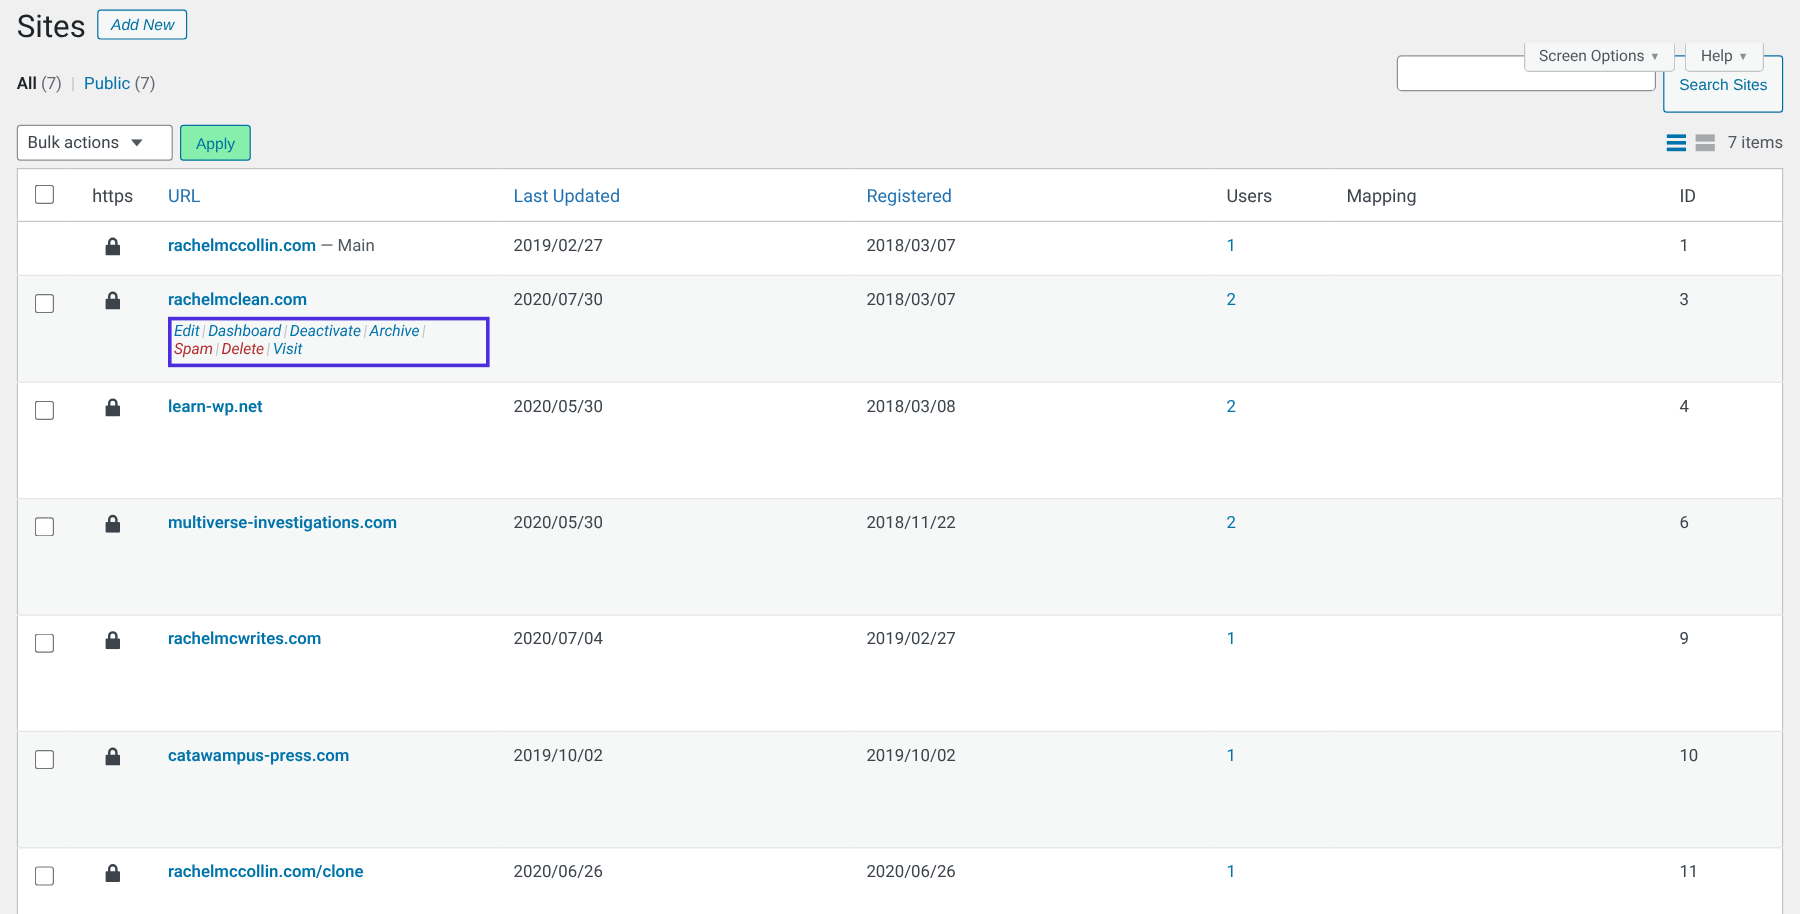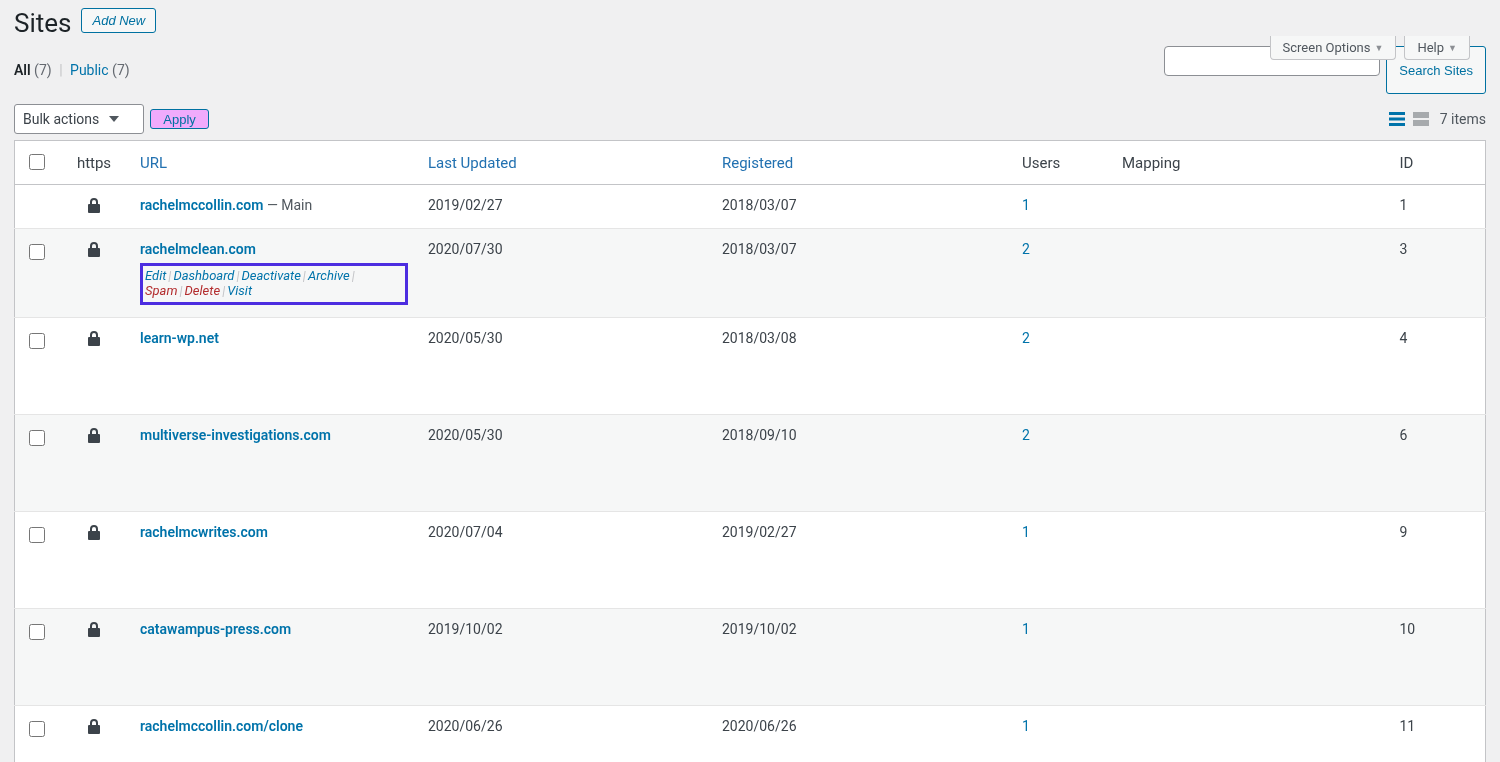--- a/index.html
+++ b/index.html
@@ -106,27 +106,27 @@
       align-items: center;
       gap: 10px;
       cursor: pointer;
     }
     .chev-down {
       display: inline-block;
       width: 10px;
       height: 6px;
     }
     .apply-btn {
-      background: #f0abfc;
+      background: #86efac;
       border: 1px solid #0071a1;
       color: #0071a1;
       padding: 0 12px;
       border-radius: 3px;
       font-size: 13px;
-      height: 20px;
+      height: 30px;
       cursor: pointer;
     }
     .right-nav { display: flex; align-items: center; gap: 8px; color: #50575e; }
     .view-switch { display: flex; gap: 2px; }
     .view-switch span {
       width: 22px;
       height: 22px;
       display: inline-flex;
       align-items: center;
       justify-content: center;
@@ -308,21 +308,21 @@
         <td class="mapping-col"></td>
         <td class="id-col">4</td>
       </tr>
       <tr class="striped">
         <td class="cb-col"><input type="checkbox" style=""></td>
         <td class="https-col"><svg class="lock-icon" width="14" height="16" viewBox="0 0 14 16">
             <path d="M11 7V5a4 4 0 10-8 0v2H2a1 1 0 00-1 1v7a1 1 0 001 1h10a1 1 0 001-1V8a1 1 0 00-1-1h-1zM5 5a2 2 0 114 0v2H5V5z"></path>
           </svg></td>
         <td class="url-col"><a href="#" class="site-link">multiverse-investigations.com</a><div class="row-padding"></div></td>
         <td class="updated-col">2020/05/30</td>
-        <td class="reg-col">2018/09/10</td>
+        <td class="reg-col">2018/11/22</td>
         <td class="users-col"><a href="#" class="users-link">2</a></td>
         <td class="mapping-col"></td>
         <td class="id-col">6</td>
       </tr>
       <tr>
         <td class="cb-col"><input type="checkbox" style=""></td>
         <td class="https-col"><svg class="lock-icon" width="14" height="16" viewBox="0 0 14 16">
             <path d="M11 7V5a4 4 0 10-8 0v2H2a1 1 0 00-1 1v7a1 1 0 001 1h10a1 1 0 001-1V8a1 1 0 00-1-1h-1zM5 5a2 2 0 114 0v2H5V5z"></path>
           </svg></td>
         <td class="url-col"><a href="#" class="site-link">rachelmcwrites.com</a><div class="row-padding"></div></td>

